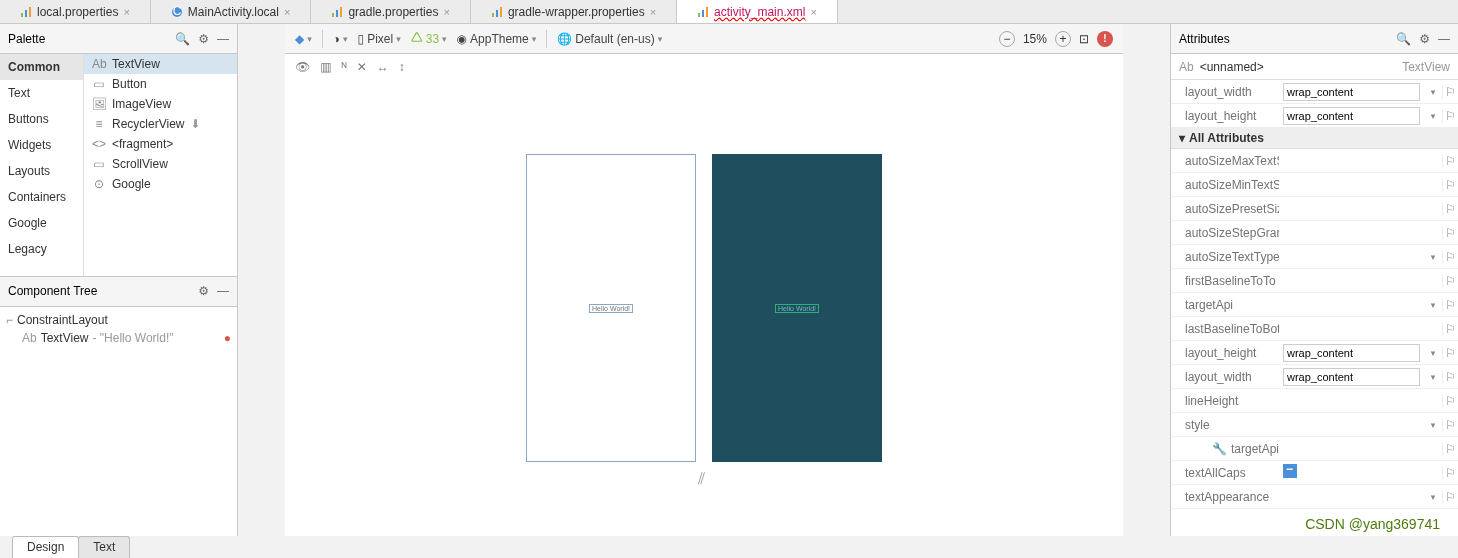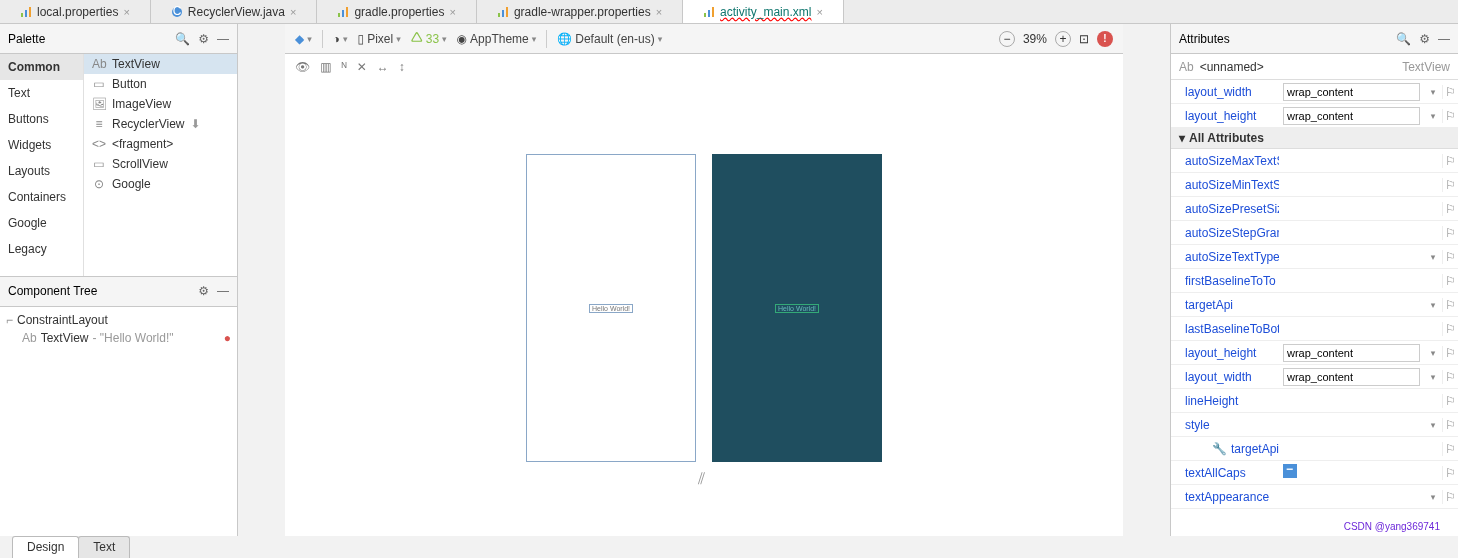--- a/index.html
+++ b/index.html
@@ -4,21 +4,21 @@
 <style>
 * { box-sizing: border-box; margin: 0; padding: 0; font-family: "Segoe UI", Arial, sans-serif; font-size: 12px; }
 body { background: #f2f2f2; width: 1458px; height: 558px; overflow: hidden; color: #333; }
 
 
 .tabs-row { display: flex; height: 24px; background: #ececec; border-bottom: 1px solid #c8c8c8; align-items: stretch; }
 .tab { display: flex; align-items: center; gap: 5px; padding: 0 20px; border-right: 1px solid #c8c8c8; background: #ececec; cursor: pointer; }
 .tab.active { background: #fff; }
 .tab .close { color: #999; font-size: 11px; }
 .tab-icon { width: 12px; height: 12px; display: inline-block; }
-.tab-red { text-decoration: underline; text-decoration-style: wavy; text-decoration-color: red; color: #0f766e; }
+.tab-red { text-decoration: underline; text-decoration-style: wavy; text-decoration-color: red; color: #be185d; }
 
 
 .main { display: flex; height: 512px; gap: 47px; }
 .left-col { width: 238px; display: flex; flex-direction: column; border-right: 1px solid #c8c8c8; }
 .center-col { flex: 1; display: flex; flex-direction: column; background: #fff; }
 .right-col { width: 288px; border-left: 1px solid #c8c8c8; background: #fff; display: flex; flex-direction: column; }
 
 
 .panel-header { height: 30px; display: flex; align-items: center; padding: 0 8px; background: #f5f5f5; border-bottom: 1px solid #c8c8c8; }
 .panel-header .title { flex: 1; font-weight: normal; color: #000; }
@@ -60,36 +60,36 @@
 .device { width: 170px; height: 308px; border: 1px solid #8aa7c7; background: #fff; display: flex; align-items: center; justify-content: center; }
 .device.dark { background: #1f4e5f; border: none; }
 .hello { font-size: 7px; border: 1px solid #8aa7c7; padding: 0 2px; color: #777; }
 .hello.dark { color: #6bb; border-color: #3a7; }
 .resize-handle { position: absolute; font-size: 16px; color: #999; }
 
 
 .attr-body { flex: 1; overflow: hidden; }
 .attr-section { background: #eee; padding: 3px 8px; font-weight: bold; border-bottom: 1px solid #ddd; display: flex; align-items: center; gap: 4px; }
 .attr-row { display: flex; align-items: center; border-bottom: 1px solid #eee; height: 24px; }
-.attr-name { width: 108px; padding-left: 14px; color: #1d4ed8; white-space: nowrap; overflow: hidden; }
+.attr-name { width: 108px; padding-left: 14px; color: #737373; white-space: nowrap; overflow: hidden; }
 .attr-val { flex: 1; padding: 0 4px; }
 .attr-val input, .attr-val select { width: 100%; border: 1px solid #ccc; height: 18px; font-size: 11px; padding: 0 3px; }
 .attr-drop { width: 18px; text-align: center; color: #888; cursor: pointer; font-size: 9px; }
 .attr-flag { width: 16px; color: #888; cursor: pointer; text-align: center; border-left: 1px solid #eee; }
 .attr-head-row { display: flex; align-items: center; height: 26px; border-bottom: 1px solid #ddd; padding: 0 8px; }
 .attr-head-type { margin-left: auto; color: #999; }
 .chk { width: 14px; height: 14px; background: #4a90d9; display: inline-block; position: relative; }
 .chk::after { content: "−"; color: #fff; position: absolute; left: 3px; top: -2px; font-weight: bold; }
 
 
 .bottom-tabs { position: absolute; bottom: 0; left: 12px; display: flex; height: 22px; }
 .btab { padding: 3px 14px; border: 1px solid #bbb; border-bottom: none; background: #e6e6e6; cursor: pointer; border-radius: 3px 3px 0 0; margin-right: -1px; }
 .btab.active { background: #fff; }
 
-.watermark { position: absolute; right: 18px; bottom: 26px; color: #6d28d9; font-size: 10px; }
+.watermark { position: absolute; right: 18px; bottom: 26px; color: #4d7c0f; font-size: 14px; }
 
 svg { display: block; }
 </style>
 </head>
 <body>
 
 <div class="tabs-row">
   <div class="tab">
     <span class="tab-icon">
         <svg viewBox="0 0 12 12">
@@ -101,21 +101,21 @@
     <span>local.properties</span>
     <span class="close">×</span>
   </div>
   <div class="tab">
     <span class="tab-icon">
         <svg viewBox="0 0 12 12">
           <circle cx="6" cy="6" r="5" fill="#4a90d9"></circle>
           <text x="6" y="9" text-anchor="middle" fill="#fff" font-size="8">C</text>
         </svg>
       </span>
-    <span>RecyclerView.java</span>
+    <span>MainActivity.local</span>
     <span class="close">×</span>
   </div>
   <div class="tab">
     <span class="tab-icon">
         <svg viewBox="0 0 12 12">
           <rect x="1" y="7" width="2" height="4" fill="#8bc34a"></rect>
           <rect x="5" y="4" width="2" height="7" fill="#4a90d9"></rect>
           <rect x="9" y="1" width="2" height="10" fill="#f0a030"></rect>
         </svg>
       </span>
@@ -227,21 +227,21 @@
       <span class="tb-item tb-drop" style="color:#4a90d9">◆</span>
       <div class="tb-sep"></div>
       <span class="tb-item tb-drop">◑</span>
       <span class="tb-item tb-drop">▯ <span>Pixel</span></span>
       <span class="tb-item tb-drop" style="color:#8bc34a">🛆 <span>33</span></span>
       <span class="tb-item tb-drop">◉ <span>AppTheme</span></span>
       <div class="tb-sep"></div>
       <span class="tb-item tb-drop">🌐 <span>Default (en-us)</span></span>
       <div class="tb-right">
         <span style="border:1px solid #aaa;border-radius:50%;width:16px;height:16px;text-align:center;line-height:14px">−</span>
-        <span>39%</span>
+        <span>15%</span>
         <span style="border:1px solid #aaa;border-radius:50%;width:16px;height:16px;text-align:center;line-height:14px">+</span>
         <span>⊡</span>
         <span class="tb-warn">!</span>
       </div>
     </div>
     <div class="view-toolbar">
       <span class="vt-icon">👁</span>
       <span class="vt-icon">▥</span>
       <span class="vt-icon">ᴺ</span>
       <span class="vt-icon">✕</span>

